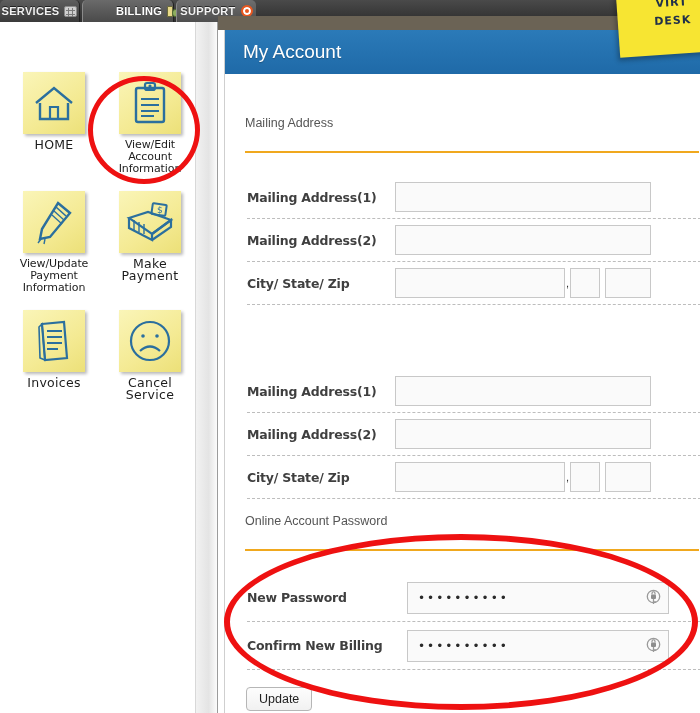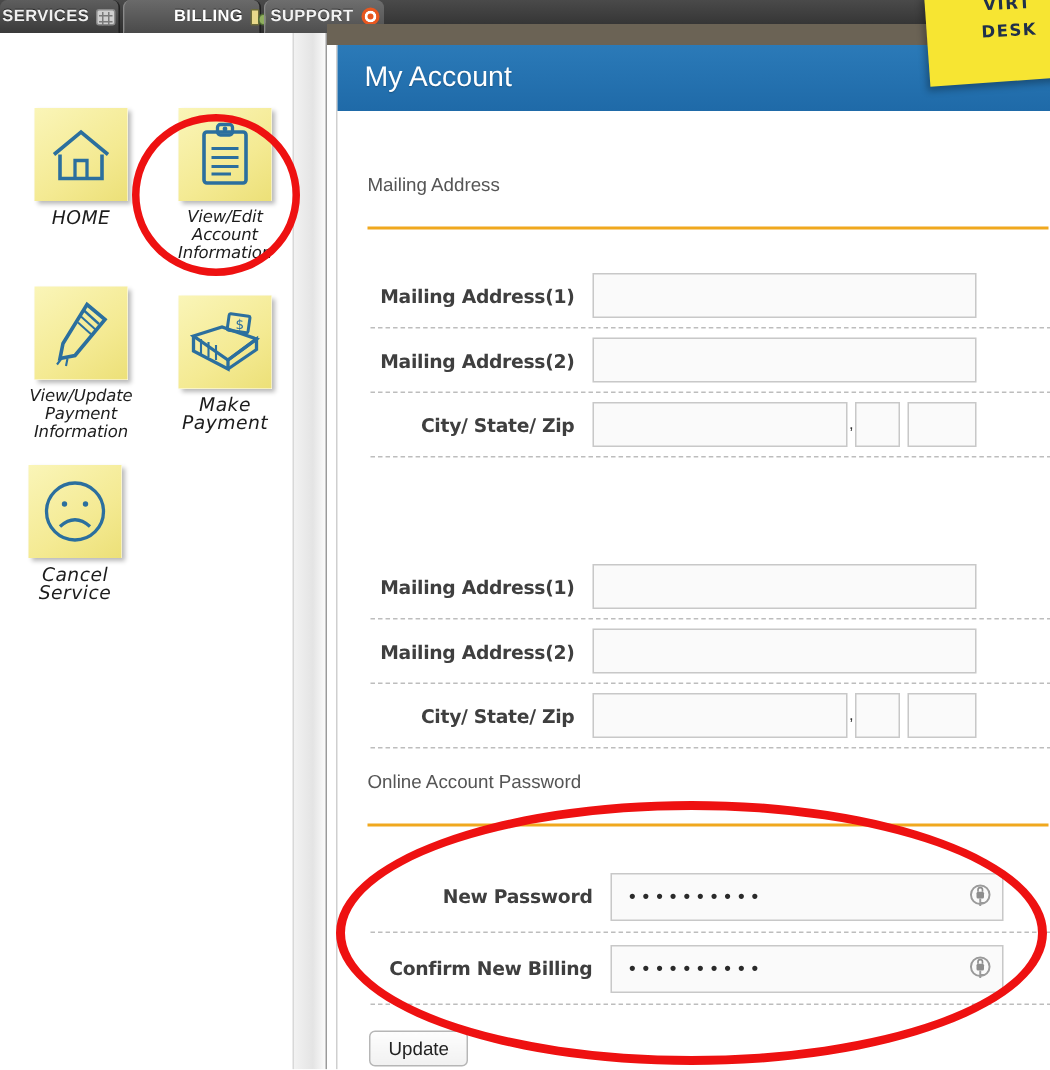--- a/index.html
+++ b/index.html
@@ -91,37 +91,36 @@
   .sb-grid {
     position: absolute; left: 0; top: 50px; width: 196px;
     display: flex; flex-wrap: wrap;
   }
   .sb-item {
     width: 92px; margin: 0 0 16px 0;
     display: flex; flex-direction: column; align-items: center;
     cursor: pointer;
   }
   .sb-item.col1 { margin-left: 8px; }
-  .sb-item.col2 { margin-left: 4px; justify-content: center; }
+  .sb-item.col2 { margin-left: 4px; }
   .note {
     width: 62px; height: 62px;
     background: #f7f0a8;
     background: linear-gradient(145deg,#faf5b8 0%, #f4ea93 60%, #ece078 100%);
     box-shadow: 2px 2px 3px rgba(0,0,0,.28);
     position: relative;
     display:flex; align-items:center; justify-content:center;
   }
   .note svg { display:block; }
   .sb-label {
     margin-top: 5px; text-align: center;
     font-size: 11px; color: #1c1c1c;
     line-height: 12px;
     font-family: "DejaVu Sans", sans-serif;
     letter-spacing: -.1px;
-    font-style: italic;
   }
   .sb-label.big { font-size: 12.5px; letter-spacing: .3px; }
 
   
   .topstrip {
     position: absolute; left: 218px; top: 16px; width: 482px; height: 14px;
     background: #6b6355;
   }
   .panel {
     position: absolute; left: 224px; top: 30px; width: 476px; height: 683px;
@@ -147,21 +146,21 @@
     font-family: "Liberation Sans", sans-serif;
     padding-bottom: 21px;
     border-bottom: 2px solid #f0a81e;
   }
   .frow {
     position: absolute; left: 22px; width: 454px; height: 43px;
     display: flex; align-items: center;
     border-bottom: 1px dashed #bdbdbd;
   }
   .flabel {
-    width: 148px; text-align: right; padding-right: 12px;
+    width: 148px; padding-right: 12px;
     font-size: 12.5px; font-weight: bold; color: #3f3f3f;
     font-family: "DejaVu Sans", sans-serif;
     letter-spacing: -.2px;
   }
   .finput {
     height: 30px; background: #fafafa;
     border: 1px solid #c8c8c8;
   }
   .finput.wide { width: 256px; }
   .finput.city { width: 170px; }
@@ -302,20 +301,30 @@
             <path d="M3 16 L3 26 L26 38 L26 32" fill="none" stroke="#2b6f9e" stroke-width="2.2"></path>
             <path d="M26 32 L45 18 L45 25 L26 38" fill="none" stroke="#2b6f9e" stroke-width="2.2"></path>
             <path d="M8 18 L8 28 M13 20 L13 30 M18 22 L18 32" stroke="#2b6f9e" stroke-width="1.4"></path>
             <rect x="26" y="2" width="14" height="11" rx="1" fill="none" stroke="#2b6f9e" stroke-width="2" transform="rotate(8 33 8)"></rect>
             <text x="31" y="11" font-size="9" fill="#2b6f9e" font-family="DejaVu Sans">$</text>
           </svg>
         </div>
         <div class="sb-label big">Make Payment</div>
       </div>
 
+      <div class="sb-item col1">
+        <div class="note">
+          <svg width="40" height="46" viewBox="0 0 40 46">
+            <path d="M8 6 L30 4 L33 40 L11 42 Z" fill="none" stroke="#2b6f9e" stroke-width="2.2"></path>
+            <path d="M13 13 H28 M13 19 H28 M13 25 H28 M13 31 H24" stroke="#2b6f9e" stroke-width="1.8"></path>
+            <path d="M5 9 L8 6 L11 42 L6 40 Z" fill="none" stroke="#2b6f9e" stroke-width="1.6"></path>
+          </svg>
+        </div>
+        <div class="sb-label big">Invoices</div>
+      </div>
 
       <div class="sb-item col2">
         <div class="note">
           <svg width="46" height="46" viewBox="0 0 46 46">
             <circle cx="23" cy="23" r="19" fill="none" stroke="#2b6f9e" stroke-width="2.2"></circle>
             <circle cx="16" cy="18" r="1.8" fill="#2b6f9e"></circle>
             <circle cx="30" cy="18" r="1.8" fill="#2b6f9e"></circle>
             <path d="M13 33 Q23 24 33 33" fill="none" stroke="#2b6f9e" stroke-width="2.2"></path>
           </svg>
         </div>

